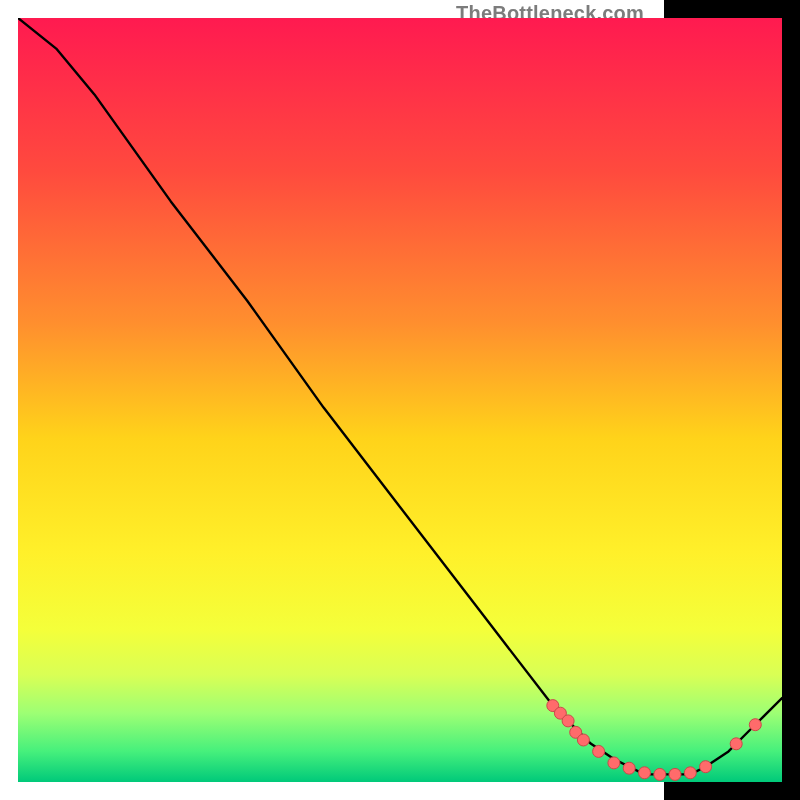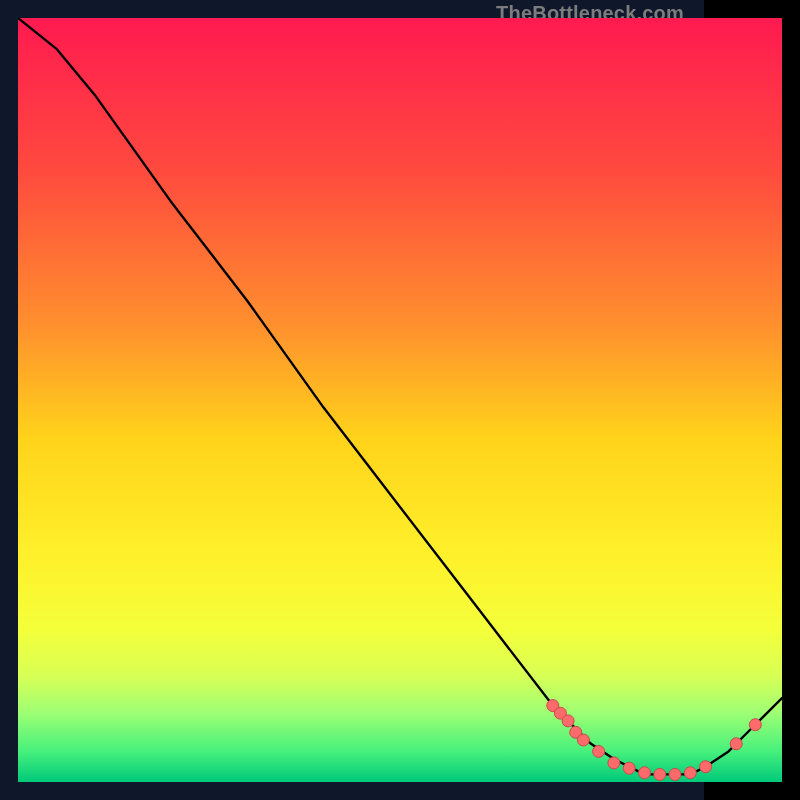--- a/index.html
+++ b/index.html
@@ -7,22 +7,21 @@
     padding: 0;
     width: 800px;
     height: 800px;
     background: #000;
     overflow: hidden;
   }
   .wrap {
     position: relative;
     width: 664px;
     height: 800px;
-    background: #0f172a;
-    padding-left: 40px;
+    background: #ffffff;
   }
   .plot {
     position: absolute;
     left: 18px;
     top: 18px;
     width: 764px;
     height: 764px;
   }
   .gradient-bg {
     position: absolute;

